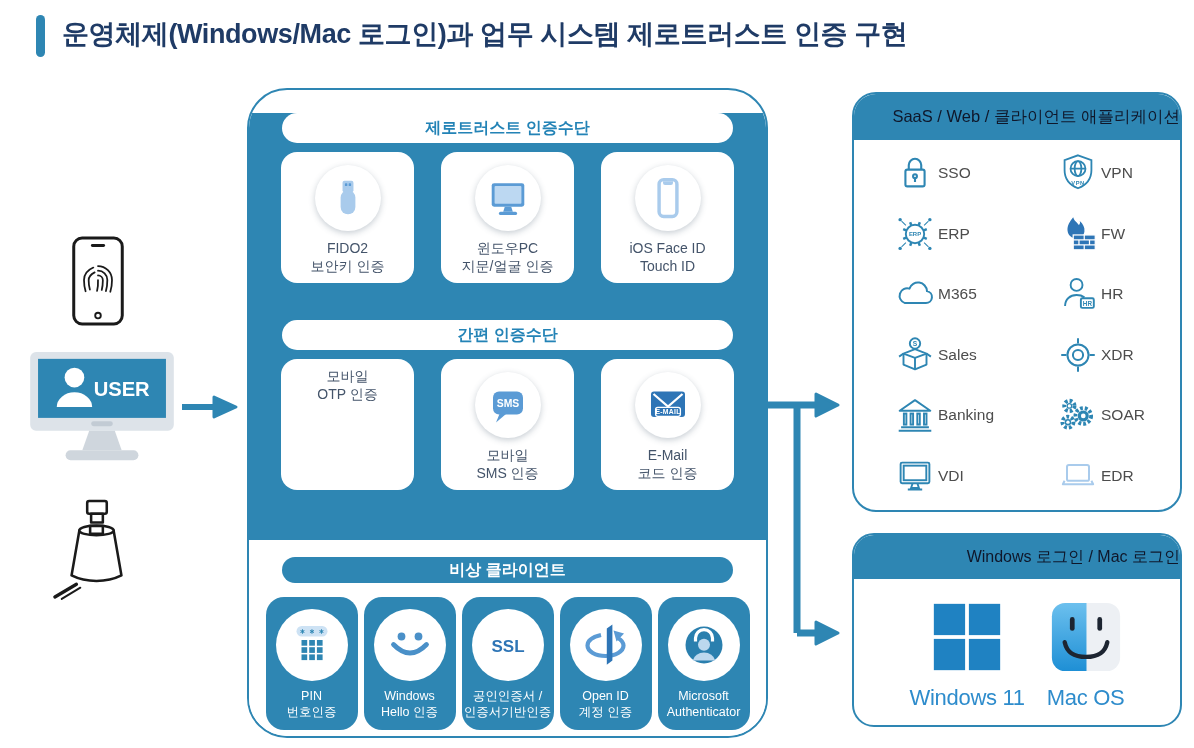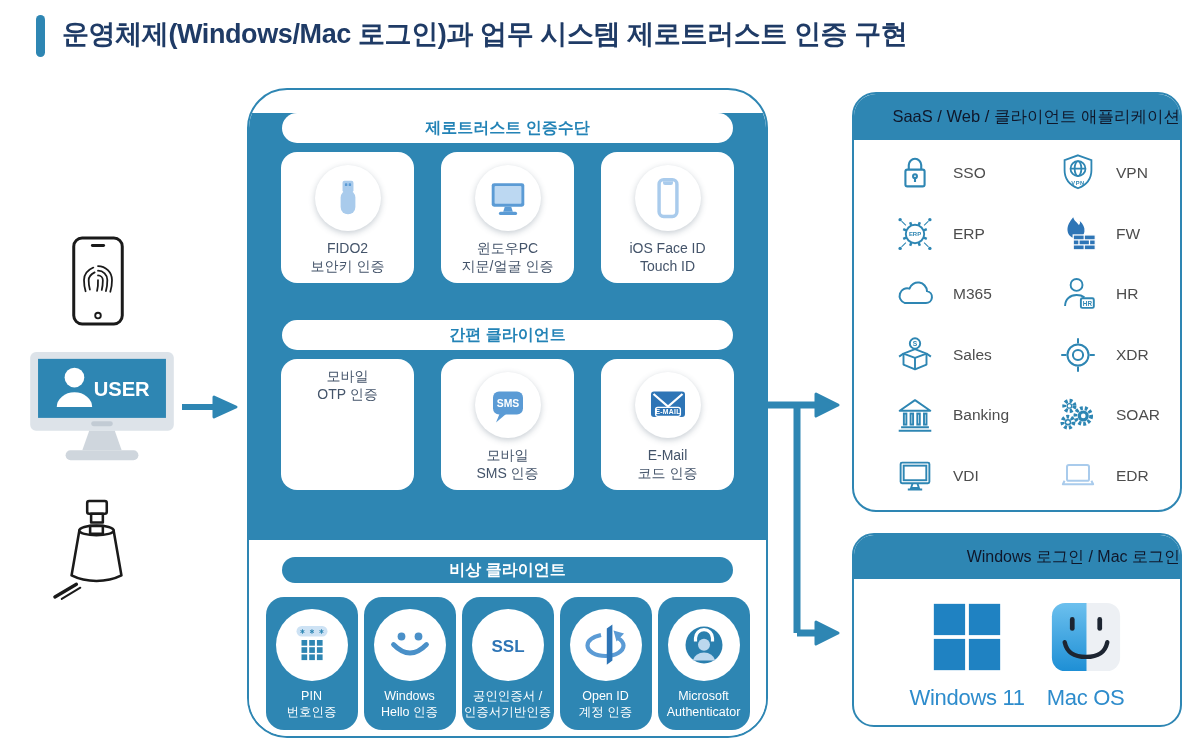--- a/index.html
+++ b/index.html
@@ -43,21 +43,21 @@
   .card-light .card-label{margin-top:8px;font-size:14px;color:#44546a;}
   .card-em .card-label{margin-top:7px;font-size:12.5px;color:#ffffff;line-height:1.28;}
 
   
   .rpanel{border:2px solid #2e86b3;border-radius:24px;background:#ffffff;overflow:hidden;box-sizing:border-box;}
   .apps-panel{left:852px;top:92px;width:330px;height:420px;}
   .rheader{background:#2e86b3;color:#0f172a;display:flex;align-items:center;justify-content:flex-end;
     font-size:16.5px;}
   .apps-panel .rheader{height:46px;}
   .apps-grid{display:grid;grid-template-columns:163px 1fr;grid-auto-rows:60.5px;padding:3px 0 0 38px;}
-  .app-item{display:flex;align-items:center;gap:15px;}
+  .app-item{display:flex;align-items:center;}
   .app-item svg{display:block;}
   .app-label{font-size:15.5px;color:#4d4d4d;}
 
   .os-panel{left:852px;top:533px;width:330px;height:194px;border-radius:22px;}
   .os-panel .rheader{height:44px;font-size:16px;}
   .os-body{display:flex;justify-content:center;align-items:center;gap:22px;padding-top:22px;}
   .os-item{display:flex;flex-direction:column;align-items:center;}
   .os-label{margin-top:8px;font-size:22px;color:#2e8ccc;letter-spacing:-0.3px;}
 
   svg text{font-family:"Liberation Sans","DejaVu Sans",sans-serif;}
@@ -153,21 +153,21 @@
             <svg viewBox="0 0 48 48" width="46" height="46">
     <rect x="14.7" y="4.8" width="18.6" height="38.4" rx="4.8" fill="#fff" stroke="#a9cbec" stroke-width="3.6"></rect>
     <path d="M18.8,6.6 h10.4 v1.7 a2.1,2.1 0 0 1 -2.1,2.1 h-6.2 a2.1,2.1 0 0 1 -2.1,-2.1 z" fill="#a9cbec"></path>
             </svg>
           </div>
           <div class="card-label">iOS Face ID
 Touch ID</div>
         </div>
       </div>
     <div class="pill p2">
-      <span>간편 클라이언트</span>
+      <span>간편 인증수단</span>
     </div>
     <div class="cards light">
         <div class="card-light">
           <div class="card-label">모바일
 OTP 인증</div>
         </div>
         <div class="card-light">
           <div class="circle">
             <svg viewBox="0 0 48 48" width="48" height="48">
     <rect x="9" y="10.5" width="30" height="23" rx="6" fill="#5b9bd5"></rect>

